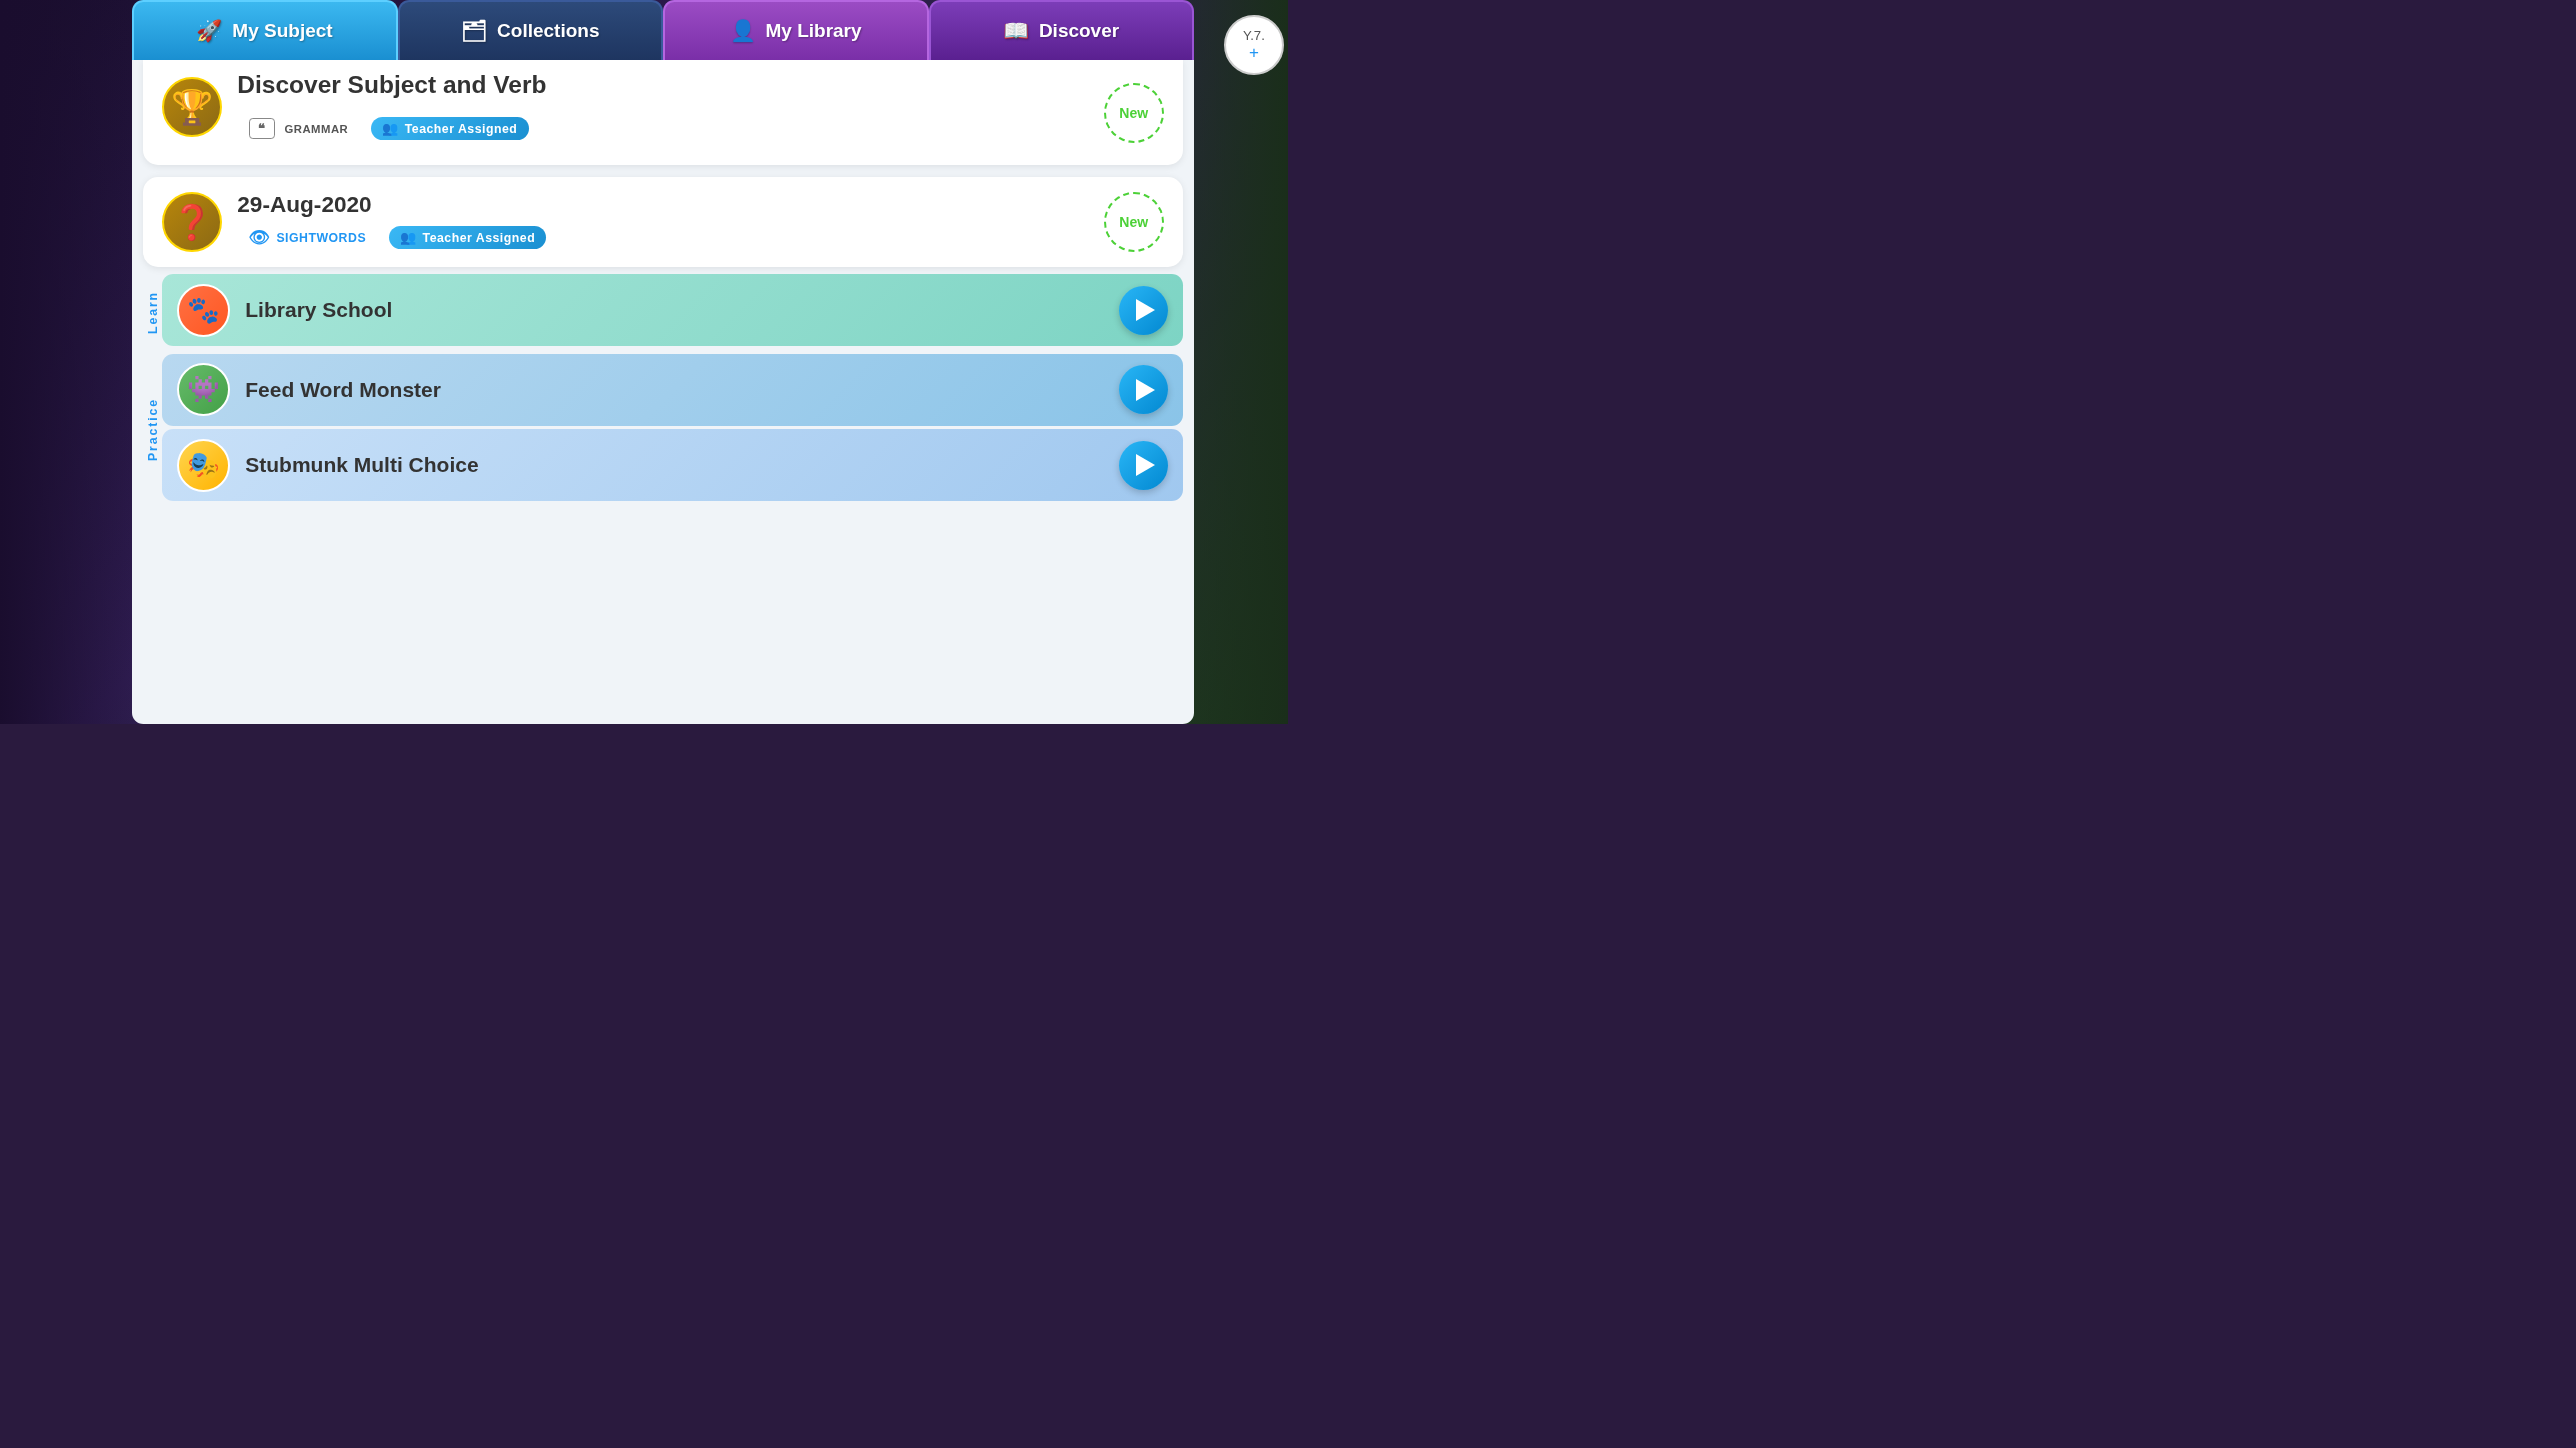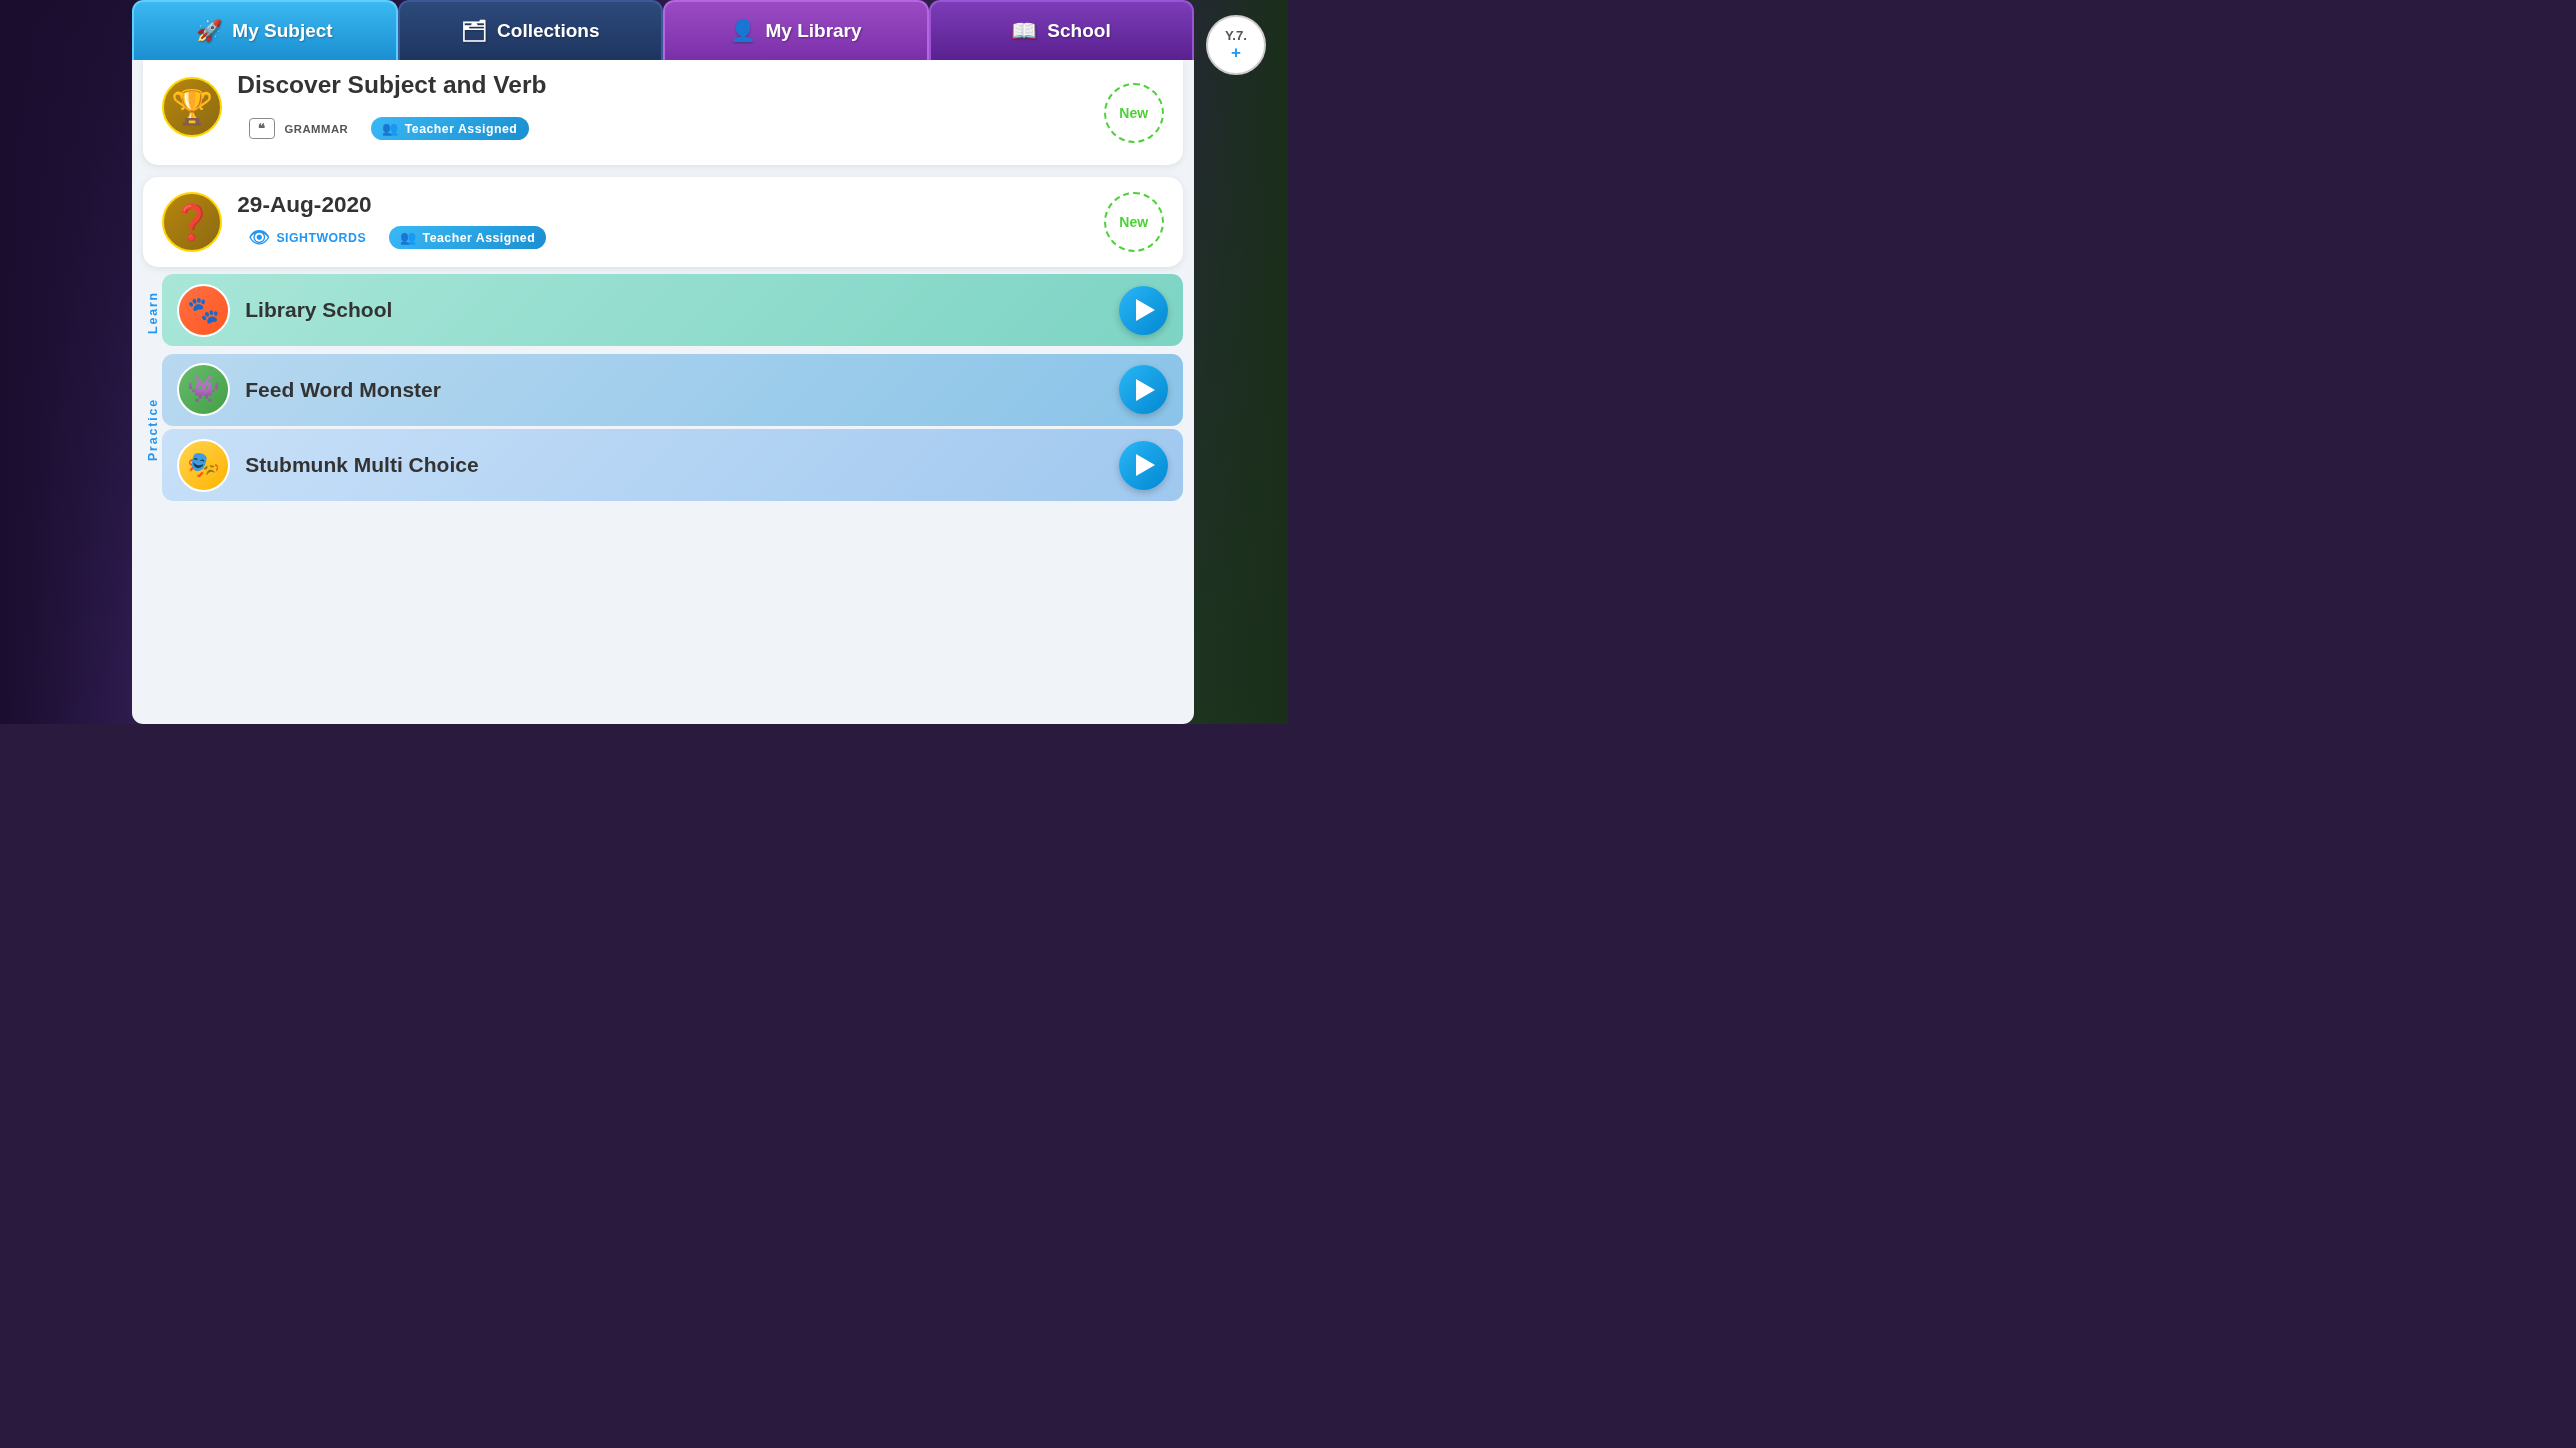--- a/index.html
+++ b/index.html
@@ -286,33 +286,33 @@
       border-top: 11.3px solid transparent;
       border-bottom: 11.3px solid transparent;
       border-left: 19px solid white;
       margin-left: 3.8px;
     }
 
     
     .user-avatar {
       position: absolute;
       top: 15px;
-      right: 22px;
+      right: 4px;
       width: 60px;
       height: 60px;
       border-radius: 50%;
       background: white;
       border: 2.8px solid #ccc;
       display: flex;
       align-items: center;
       justify-content: center;
       z-index: 20;
       cursor: pointer;
       font-size: 13.2px;
-      font-weight: bold;
+      font-weight: normal;
       color: #555;
       flex-direction: column;
       text-align: center;
     }
 
     .user-avatar .plus {
       font-size: 17px;
       color: #2196F3;
     }
 
@@ -380,21 +380,21 @@
     <div class="nav-tab collections">
       <span class="tab-icon">🗂</span>
       <span>Collections</span>
     </div>
     <div class="nav-tab my-avatar">
       <span class="tab-icon">👤</span>
       <span>My Library</span>
     </div>
     <div class="nav-tab library">
       <span class="tab-icon">📖</span>
-      <span>School</span>
+      <span>Discover</span>
     </div>
   </div>
 
   <div class="scroll-area">
 
     <div class="mission-card-partial">
       <div class="card-header">
         <div class="card-icon question">🏆</div>
         <div class="card-info">
           <div class="partial-title-text">Discover Subject and Verb</div>

